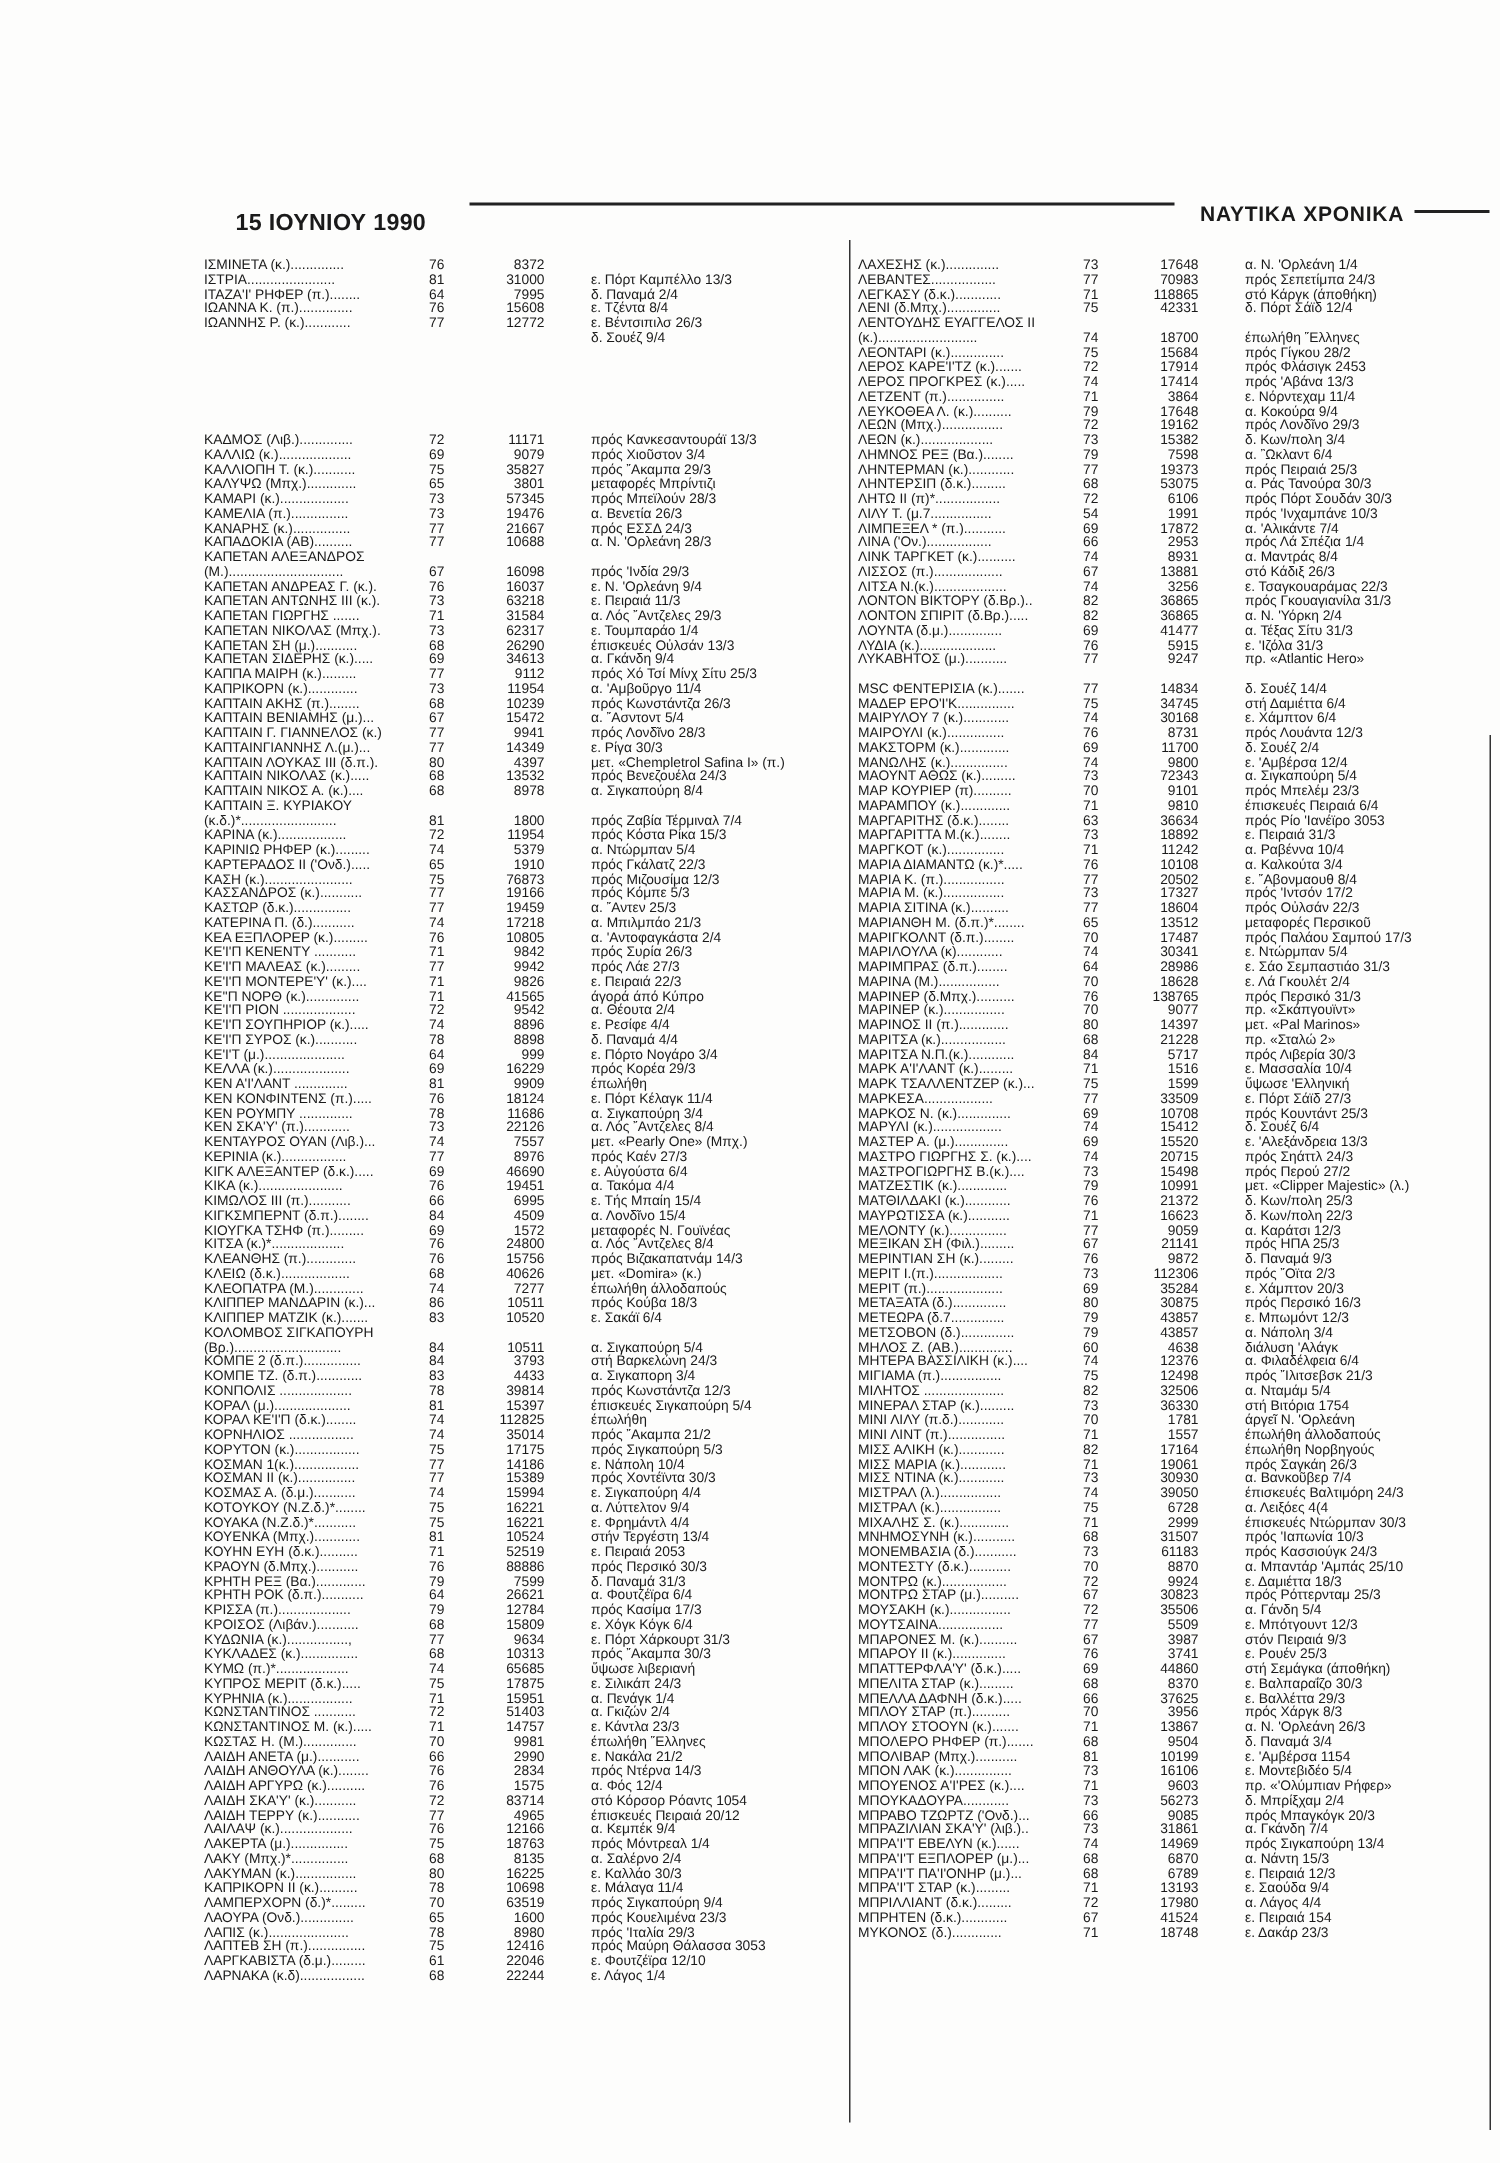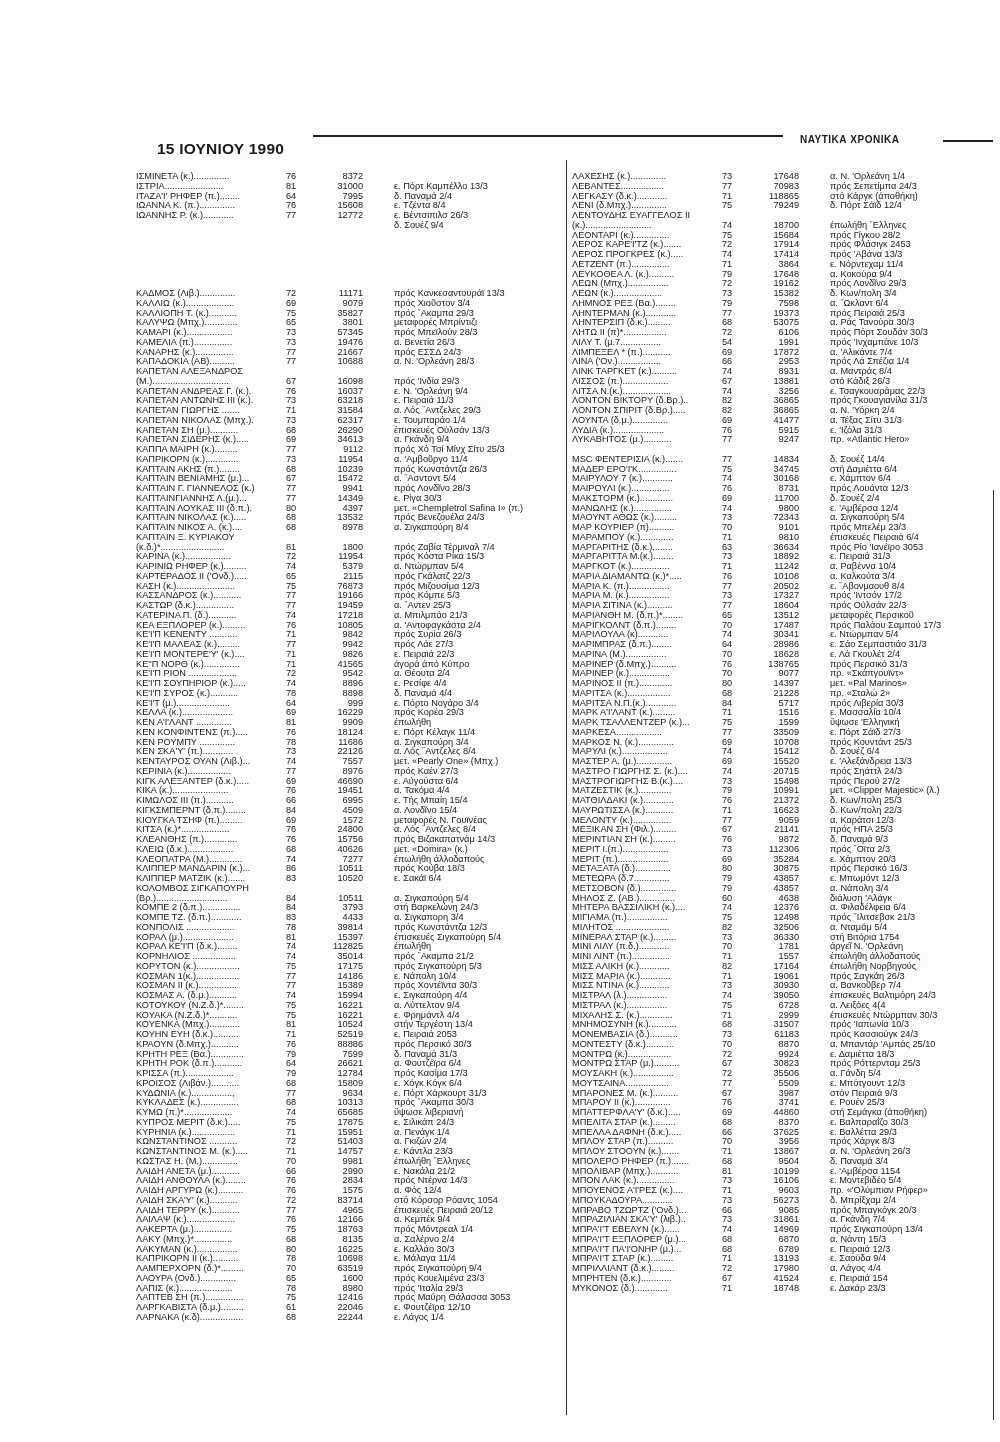--- a/index.html
+++ b/index.html
@@ -1,20 +1,20 @@
 <!DOCTYPE html>
 <html><head>
 <meta charset="utf-8">
 <style>
   html, body { margin:0; padding:0; }
   body { width:1000px; height:1442px; background:#fdfdfc; position:relative; overflow:hidden;
          font-family:"Liberation Sans", sans-serif; color:#1a1a1a; }
   .date { position:absolute; left:157px; top:120px; font-size:15.5px; font-weight:bold; letter-spacing:0.2px;margin-top:20px; }
   .rule-left { position:absolute; left:313px; top:135px; width:470px; height:2px; background:#222; }
-  .paper { position:absolute; left:800px; top:134px; font-size:10px; font-weight:bold; letter-spacing:0.5px; }
+  .paper { position:absolute; left:800px; top:134px; font-size:14px; font-weight:bold; letter-spacing:0.5px; }
   .rule-right { position:absolute; left:943px; top:140px; width:50px; height:2px; background:#222; }
   .vline { position:absolute; width:1px; background:#333; }
   .col { position:absolute; font-size:9.2px; line-height:9.75px; }
   .row { position:relative; height:9.75px; white-space:nowrap; }
   .row span { position:absolute; top:0; }
   .nm { left:0; width:140px; overflow:hidden; }
   .yr { left:150px; }
   .gt { left:175px; width:52px; text-align:right; }
   .st { left:258px; }
   .gap { height:9.75px; }
@@ -245,21 +245,21 @@
     </div>
     <div class="row">
       <span class="nm">ΚΑΡΙΝΙΩ ΡΗΦΕΡ (κ.).........</span>
       <span class="yr">74</span>
       <span class="gt">5379</span>
       <span class="st">α. Ντώρμπαν 5/4</span>
     </div>
     <div class="row">
       <span class="nm">ΚΑΡΤΕΡΑΔΟΣ ΙΙ ('Ονδ.).....</span>
       <span class="yr">65</span>
-      <span class="gt">2115</span>
+      <span class="gt">1910</span>
       <span class="st">πρός Γκάλατζ 22/3</span>
     </div>
     <div class="row">
       <span class="nm">ΚΑΣΗ (κ.).......................</span>
       <span class="yr">75</span>
       <span class="gt">76873</span>
       <span class="st">πρός Μιζουσίμα 12/3</span>
     </div>
     <div class="row">
       <span class="nm">ΚΑΣΣΑΝΔΡΟΣ (κ.)...........</span>
@@ -727,21 +727,21 @@
     </div>
     <div class="row">
       <span class="nm">ΛΕΓΚΑΣΥ (δ.κ.)............</span>
       <span class="yr">71</span>
       <span class="gt">118865</span>
       <span class="st">στό Κάργκ (άποθήκη)</span>
     </div>
     <div class="row">
       <span class="nm">ΛΕΝΙ (δ.Μπχ.)..............</span>
       <span class="yr">75</span>
-      <span class="gt">79249</span>
+      <span class="gt">42331</span>
       <span class="st">δ. Πόρτ Σάϊδ 12/4</span>
     </div>
     <div class="row">
       <span class="nm">ΛΕΝΤΟΥΔΗΣ ΕΥΑΓΓΕΛΟΣ ΙΙ</span>
       <span class="yr"></span>
       <span class="gt"></span>
       <span class="st"></span>
     </div>
     <div class="row">
       <span class="nm">(κ.)..........................</span>

